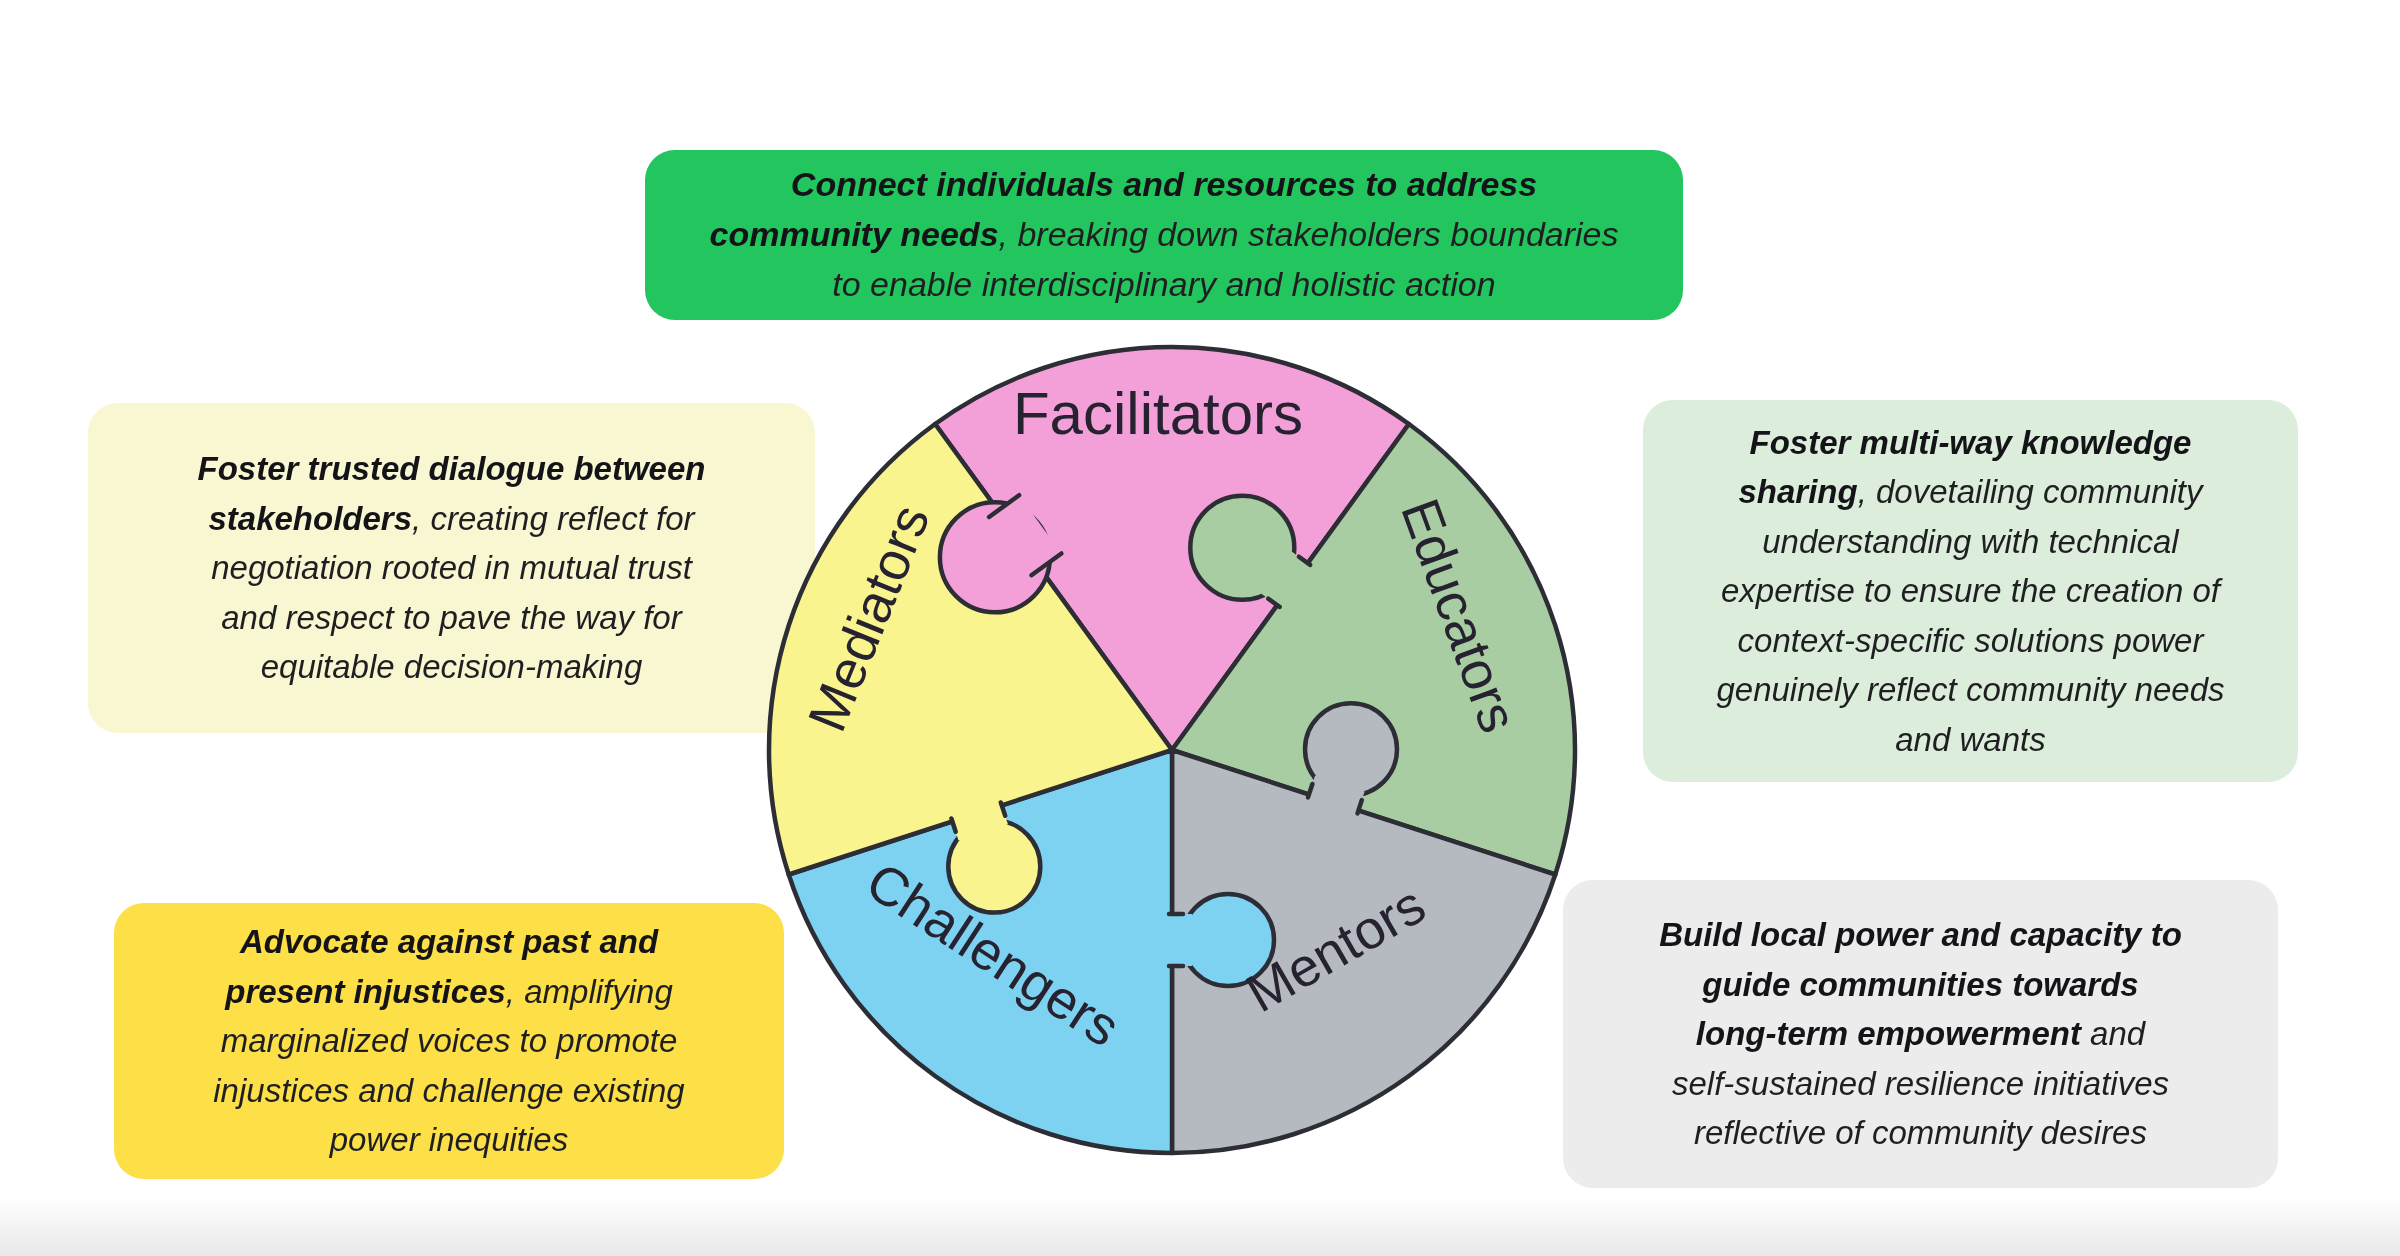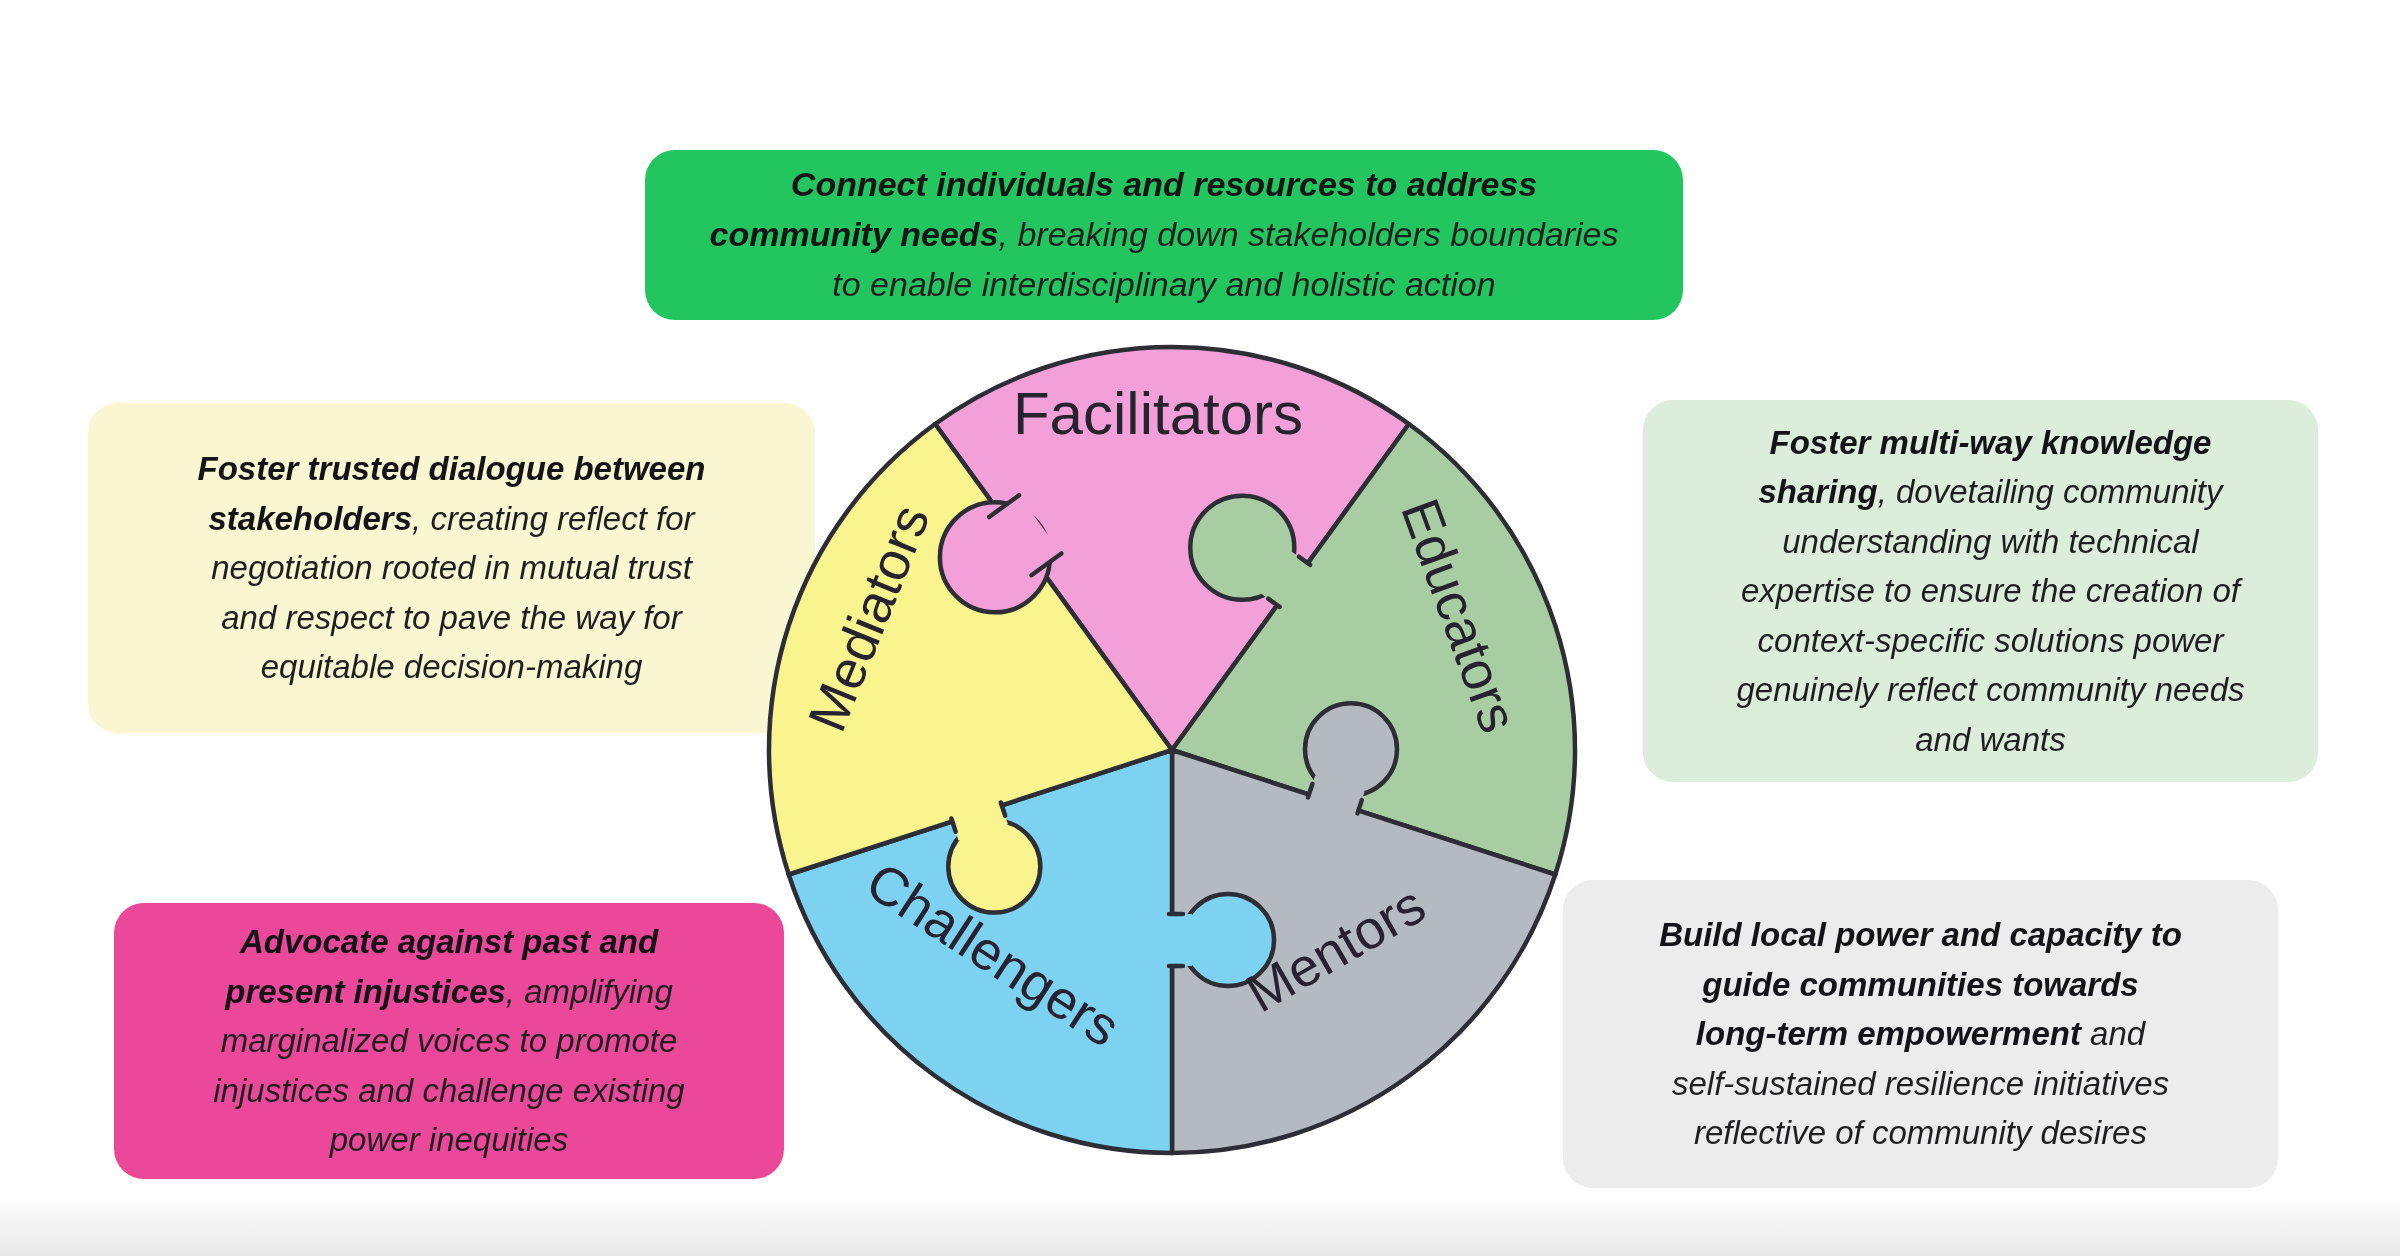--- a/index.html
+++ b/index.html
@@ -29,21 +29,21 @@
     margin: 0;
     white-space: pre-line;
     font-size: 33px;
     line-height: 1.5;
   }
   .note b { font-weight: 700; color: #141418; }
 
   .note-facilitators { left: 645px; top: 150px;  width: 1038px; height: 170px; }
   .note-facilitators p { font-size: 34px; line-height: 1.47; }
   .note-mediators    { left: 88px;  top: 403px;  width: 727px;  height: 330px; }
-  .note-educators    { left: 1643px; top: 400px; width: 655px;  height: 382px; padding-left: 20px; }
+  .note-educators    { left: 1643px; top: 400px; width: 655px;  height: 382px; }
   .note-challengers  { left: 114px; top: 903px;  width: 670px;  height: 276px; }
   .note-mentors      { left: 1563px; top: 880px; width: 715px;  height: 308px; justify-content: center; }
 
   .wheel-svg {
     position: absolute;
     left: 760px;
     top: 338px;
     width: 824px;
     height: 824px;
   }
@@ -80,21 +80,21 @@
   <div class="note note-educators" style="background: rgb(220, 238, 219);">
     <p><b>Foster multi-way knowledge
 sharing</b><span>, dovetailing community
 understanding with technical
 expertise to ensure the creation of
 context-specific solutions power
 genuinely reflect community needs
 and wants</span></p>
   </div>
 
-  <div class="note note-challengers" style="background: #ec4899;">
+  <div class="note note-challengers" style="background: #fde047;">
     <p><b>Advocate against past and
 present injustices</b><span>, amplifying
 marginalized voices to promote
 injustices and challenge existing
 power inequities</span></p>
   </div>
 
   <div class="note note-mentors" style="background: rgb(236, 236, 236);">
     <p><b>Build local power and capacity to
 guide communities towards

